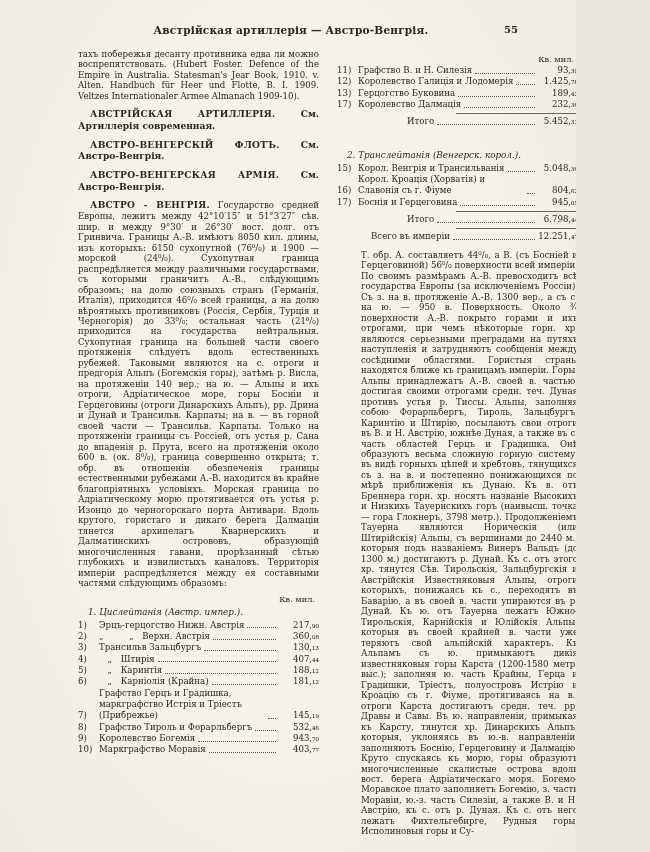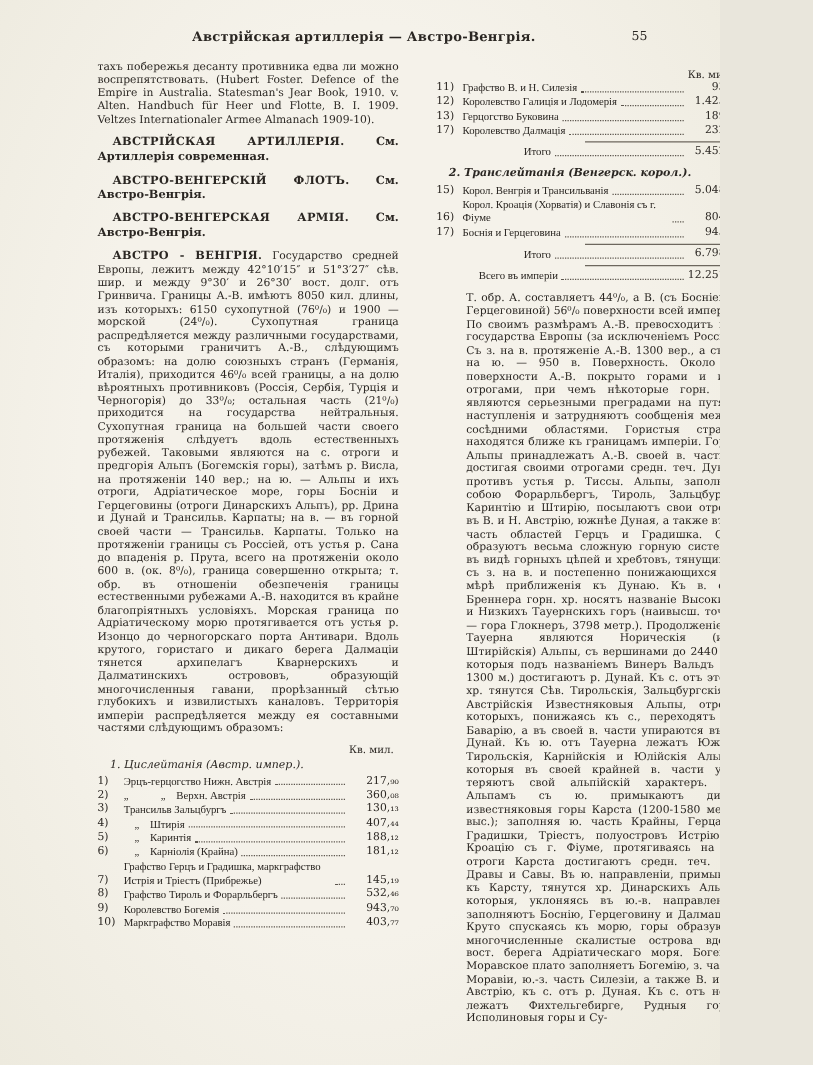--- a/index.html
+++ b/index.html
@@ -4,42 +4,42 @@
 <style>
   html,body{margin:0;padding:0;}
   body{background:#e9e6dc;font-family:"DejaVu Serif","Liberation Serif",serif;}
   .page{
     width:576px;height:852px;box-sizing:border-box;overflow:hidden;
     background:radial-gradient(ellipse at 50% 45%, #f5f2ea 55%, #edeade 100%);
     color:#2a2622;padding:24px 72px 8px 78px;position:relative;
   }
   .page-header{position:relative;display:flex;align-items:baseline;margin-bottom:13px;}
   .header-title{flex:1;text-align:center;font-weight:bold;font-size:10.5px;letter-spacing:.2px;}
-  .page-number{position:absolute;right:-14px;top:0;font-weight:normal;font-size:10px;text-align:center;}
-  .columns{display:flex;gap:30px;}
+  .page-number{position:absolute;right:-14px;top:0;font-weight:bold;font-size:10px;text-align:center;}
+  .columns{display:flex;gap:18px;}
   .col{flex:0 0 241px;width:241px;}
   .body-text{font-size:8.6px;line-height:1.22;text-align:justify;margin:0;}
   .no-indent{text-indent:0;}
   .xref{font-weight:bold;font-size:9.1px;line-height:1.28;margin:7px 0;text-indent:12px;text-align:justify;}
   .xref-term{letter-spacing:.25px;}
   .article{margin-top:8px;text-indent:12px;}
   .article-term{font-weight:bold;font-size:9px;letter-spacing:.3px;}
   .unit-header{font-size:8.2px;text-align:right;margin:5px 4px 1px 0;}
   .list-title{font-style:italic;font-size:8.8px;margin:3px 0 3px;text-indent:10px;}
   .row{display:flex;align-items:flex-end;font-size:8.6px;line-height:1.32;}
   .num{flex:0 0 17px;text-align:left;margin-right:4px;white-space:nowrap;}
-  .lbl{flex:0 1 auto;font-family:Liberation Serif, serif;}
+  .lbl{flex:0 1 auto;}
   .leader{flex:1 1 10px;min-width:8px;border-bottom:1px dotted #5c564e;margin:0 3px 2.5px 3px;}
   .val{white-space:nowrap;text-align:right;min-width:40px;}
   .total-rule{width:120px;border-top:1px solid #6d675e;margin:3px 2px 2px auto;}
   .row.total{margin-bottom:2px;}
   .row.total .spacer{flex:0 0 70px;}
   .row.total.grand .spacer{flex:0 0 34px;}
   .rpara{margin-top:7px;margin-left:24px;}
-  .mt{margin-top:6px;font-weight:bold;}
+  .mt{margin-top:22px;}
 </style>
 </head>
 <body>
 
 <div class="page">
 
   <header class="page-header">
     <span class="header-title">Австрійская артиллерія — Австро-Венгрія.</span>
     <span class="page-number">55</span>
   </header>

